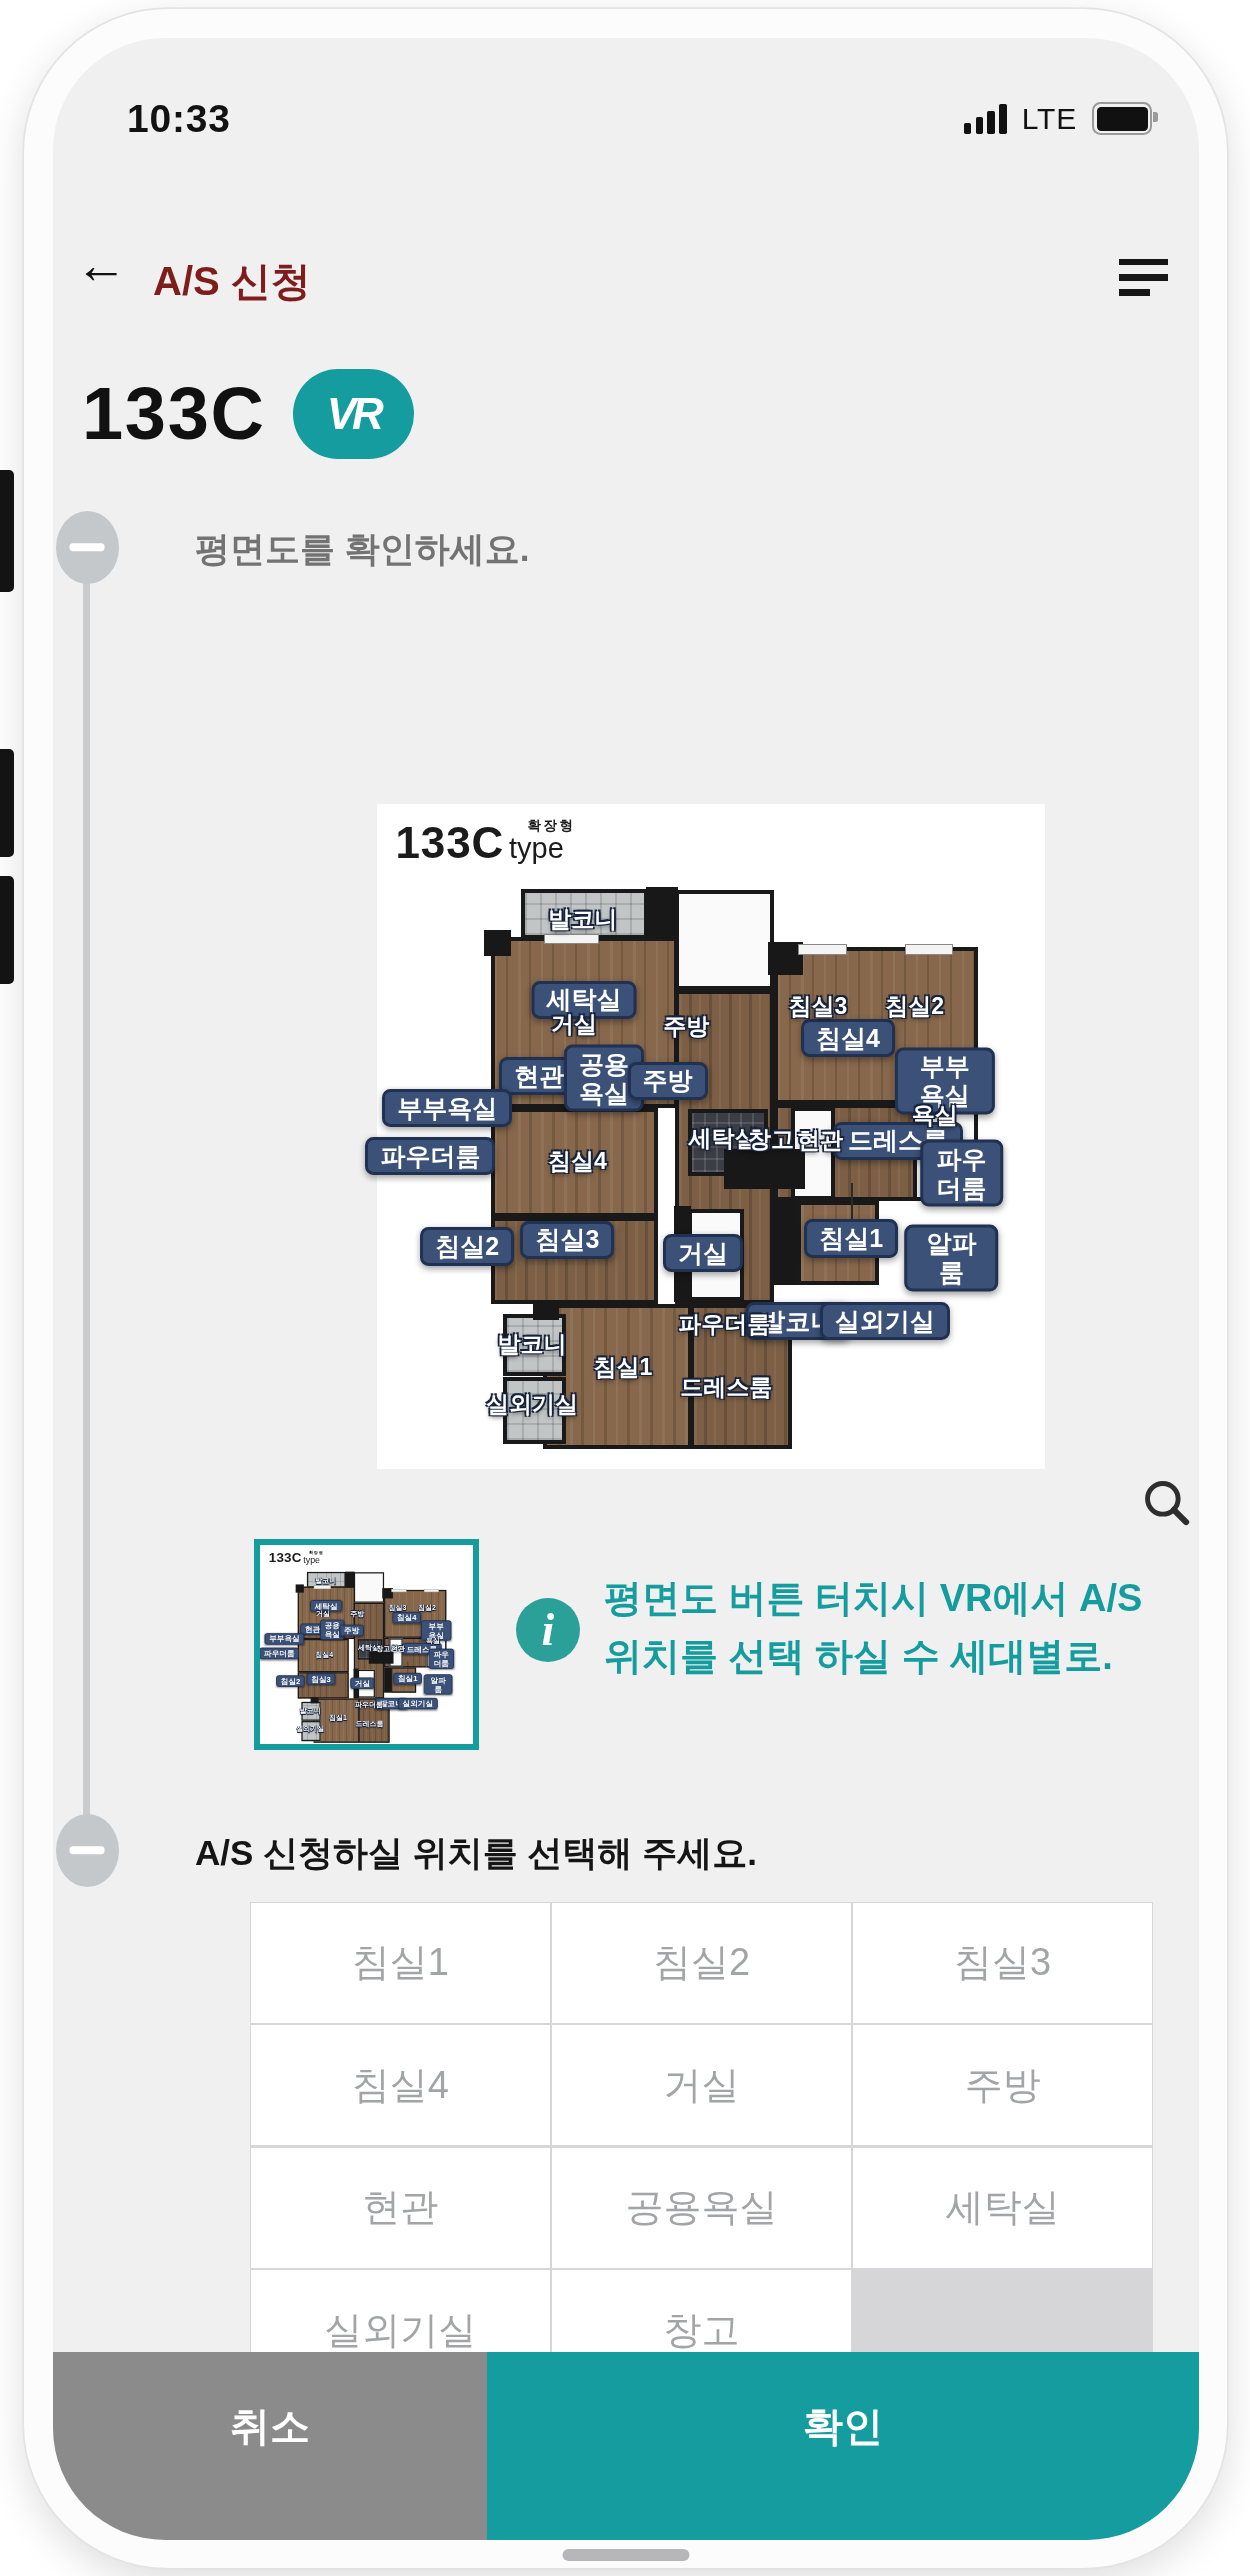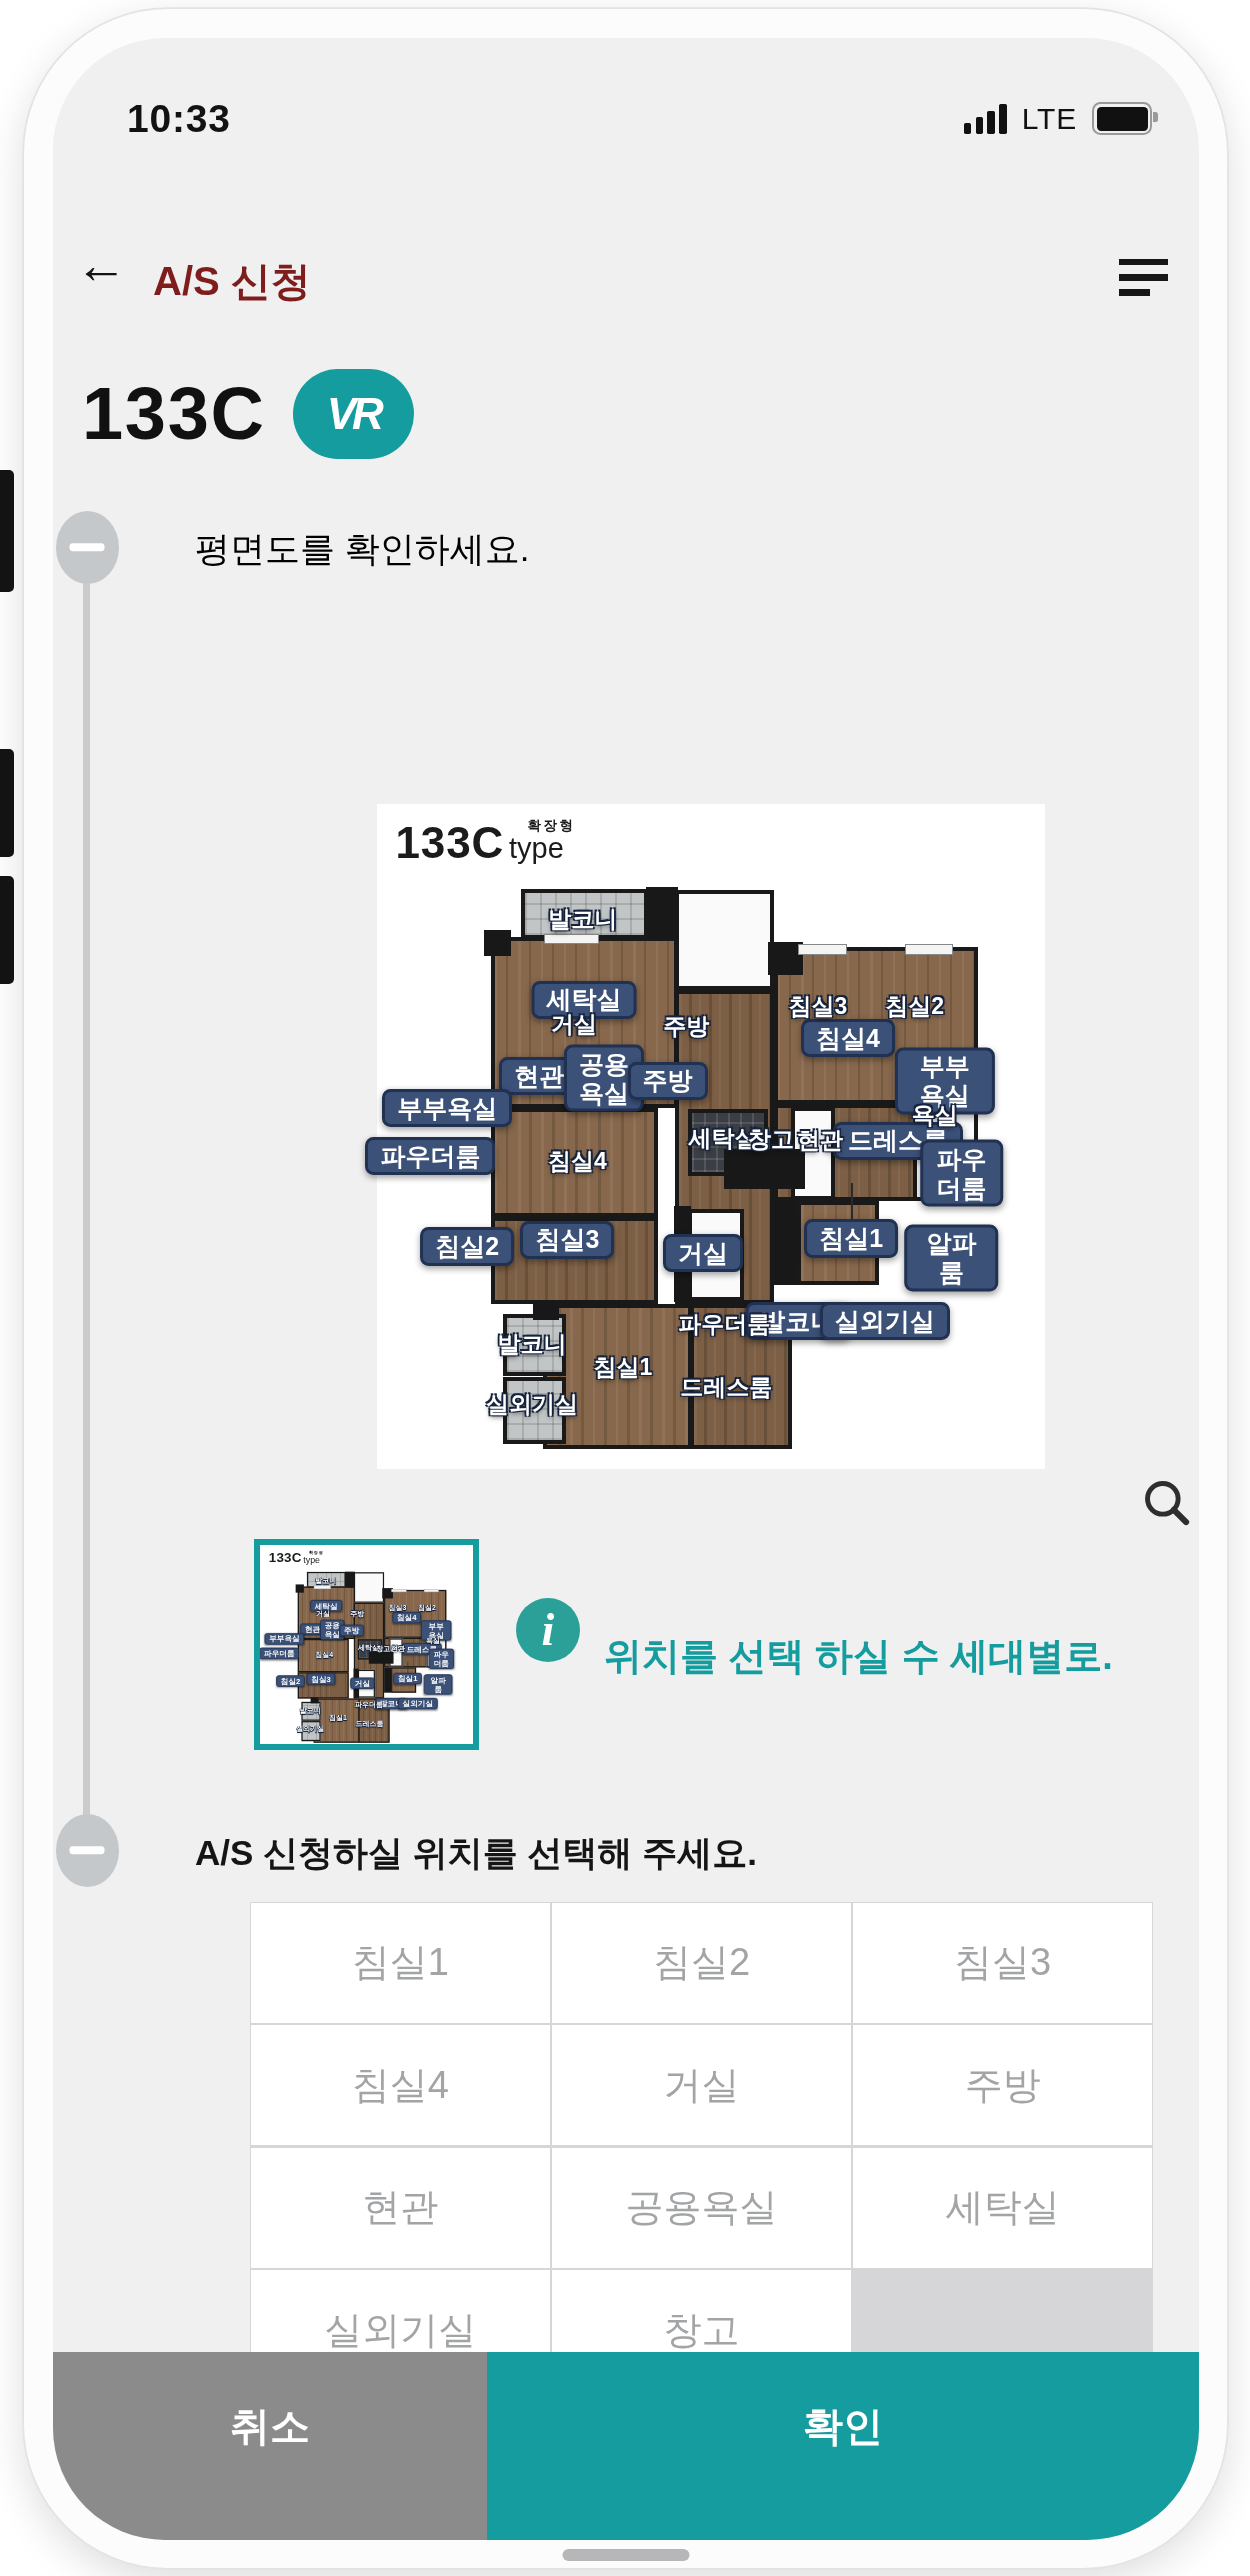--- a/index.html
+++ b/index.html
@@ -40,21 +40,21 @@
             display:flex;align-items:center;justify-content:center;cursor:pointer;}
   .vr-badge span{color:#fff;font-size:44px;font-weight:700;letter-spacing:-4.2px;font-style:italic;}
 
   
   .tl-line{position:absolute;left:30px;top:541px;width:6.8px;height:1249px;background:#c9cbcd;}
   .minus-circle{position:absolute;width:63px;height:73px;border-radius:50%;background:#c5c8ca;cursor:pointer;}
   .minus-circle i{position:absolute;left:50%;top:50%;transform:translate(-50%,-50%);
                   width:35px;height:7.6px;border-radius:3.4px;background:#fff;}
   .mc1{left:2.5px;top:473px;} .mc2{left:2.5px;top:1776px;}
 
-  .s1-title{position:absolute;left:142px;top:488px;font-size:35px;font-weight:400;color:#000000;}
+  .s1-title{position:absolute;left:142px;top:488px;font-size:35px;font-weight:700;color:#737373;}
   .s1-desc{position:absolute;left:142px;top:592px;width:921px;font-size:30px;line-height:1.52;color:#b7b8bc;}
 
   
   .plan-wrap{position:absolute;left:324px;top:766px;width:668px;height:665px;background:#fff;cursor:pointer;}
   .plan-logo{position:absolute;left:18.6px;top:13.5px;display:flex;align-items:flex-end;z-index:5;}
   .plan-logo .code{font-size:44px;font-weight:800;color:#1b1b1b;letter-spacing:0.8px;line-height:.9;}
   .plan-logo .tcol{display:flex;flex-direction:column;align-items:flex-start;margin-left:5px;}
   .plan-logo .variant{font-size:13.5px;font-weight:700;color:#1b1b1b;letter-spacing:2.5px;margin-left:18.6px;}
   .plan-logo .type{font-size:29px;font-weight:400;color:#1b1b1b;line-height:.95;}
 
@@ -320,21 +320,21 @@
               <div class="plan-label plain" style="left: 36.8%; top: 84.8%;">침실1</div>
               <div class="plan-label plain" style="left: 23.2%; top: 90.3%;">실외기실</div>
               <div class="plan-label plain" style="left: 52.3%; top: 87.8%;">드레스룸</div>
             </div>
       </div>
         </div>
       <div class="info-icon">
         <span>i</span>
       </div>
       <div class="info-text">
-        <br>
+        <span>평면도 버튼 터치시 VR에서 A/S</span><br>
         <span>위치를 선택 하실 수 세대별로.</span>
       </div>
 
       <div class="s2-title">A/S 신청하실 위치를 선택해 주세요.</div>
       <div class="loc-grid">
           <div class="grid-cell">침실1</div>
           <div class="grid-cell">침실2</div>
           <div class="grid-cell">침실3</div>
           <div class="grid-cell">침실4</div>
           <div class="grid-cell">거실</div>

